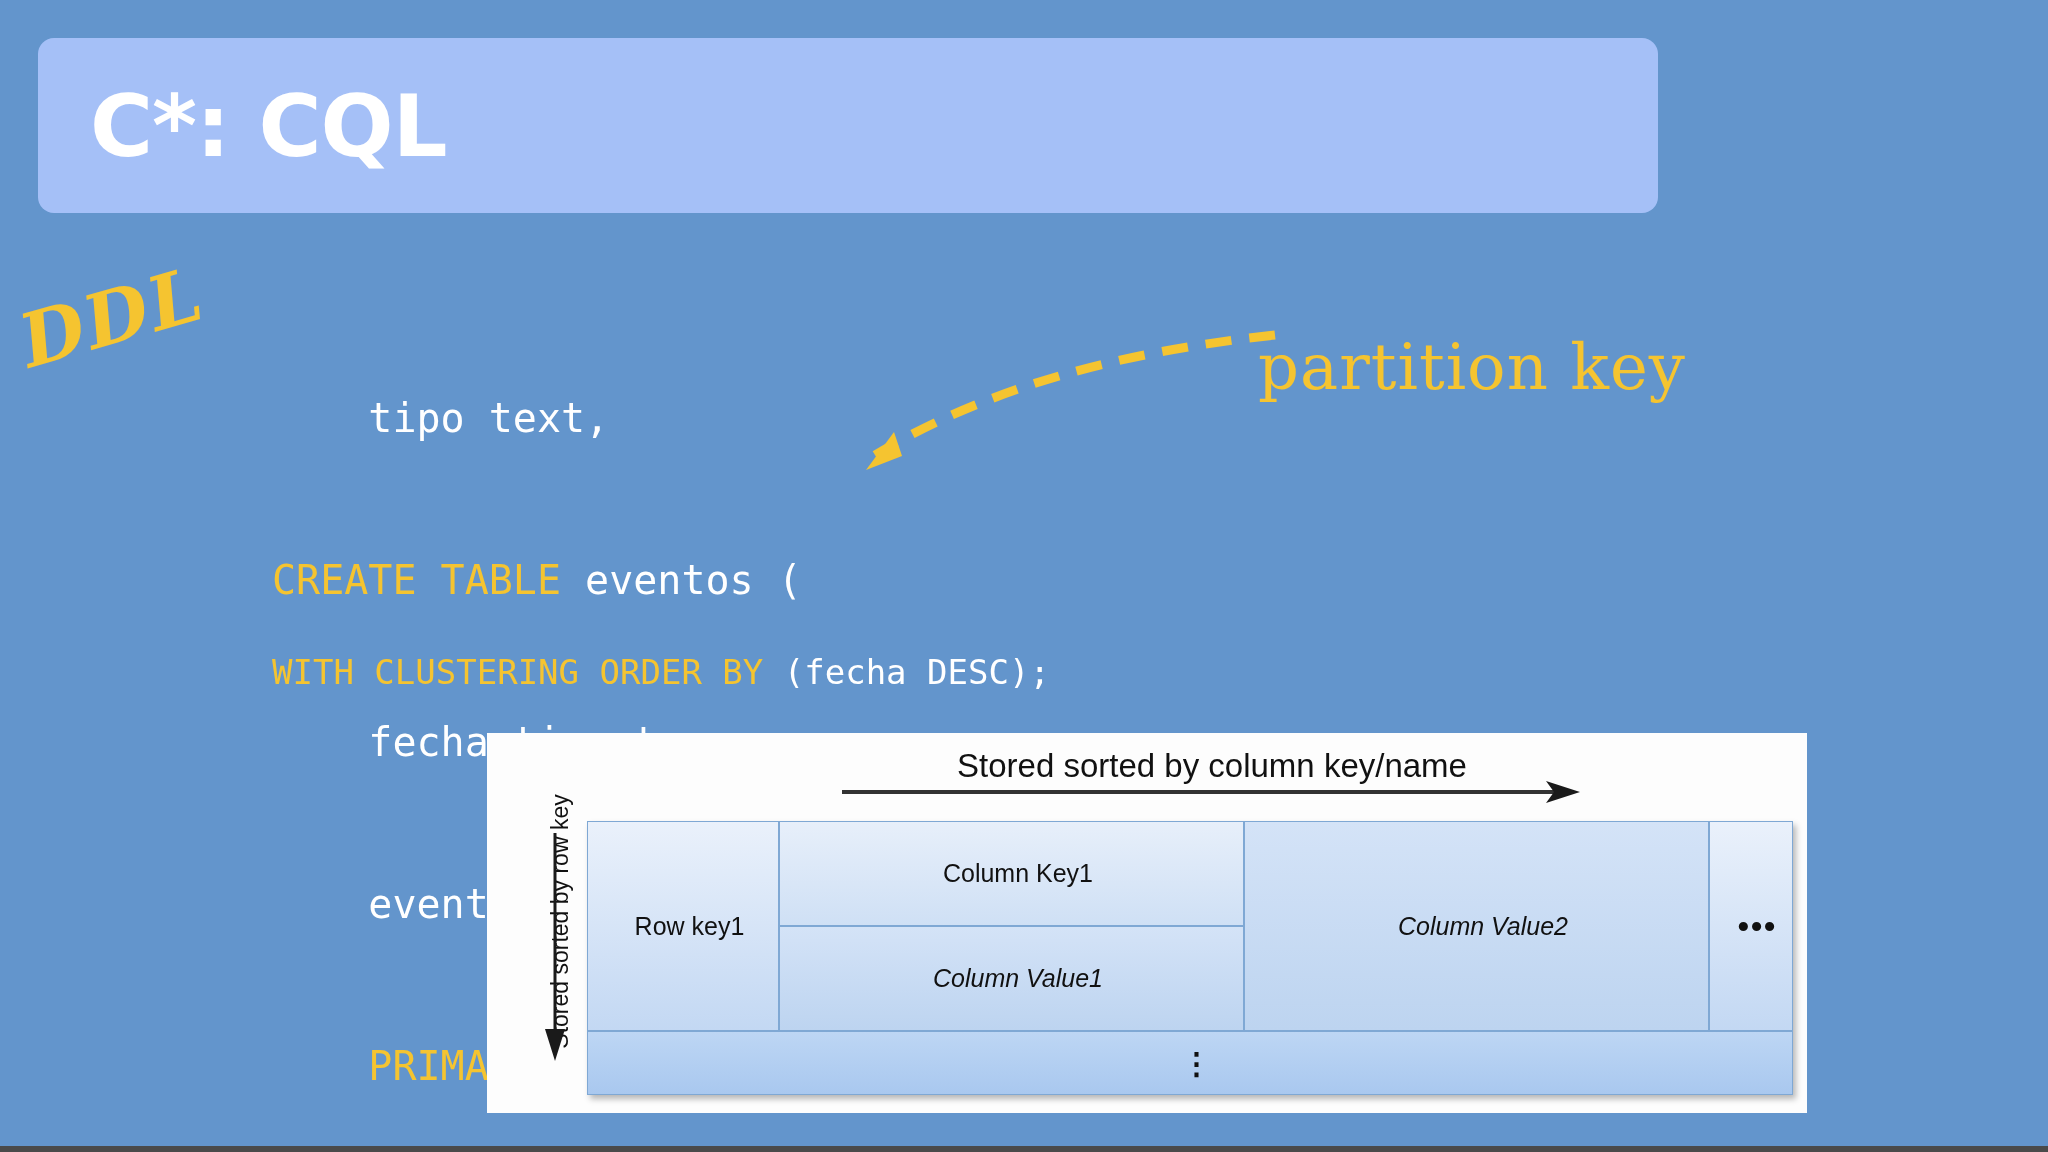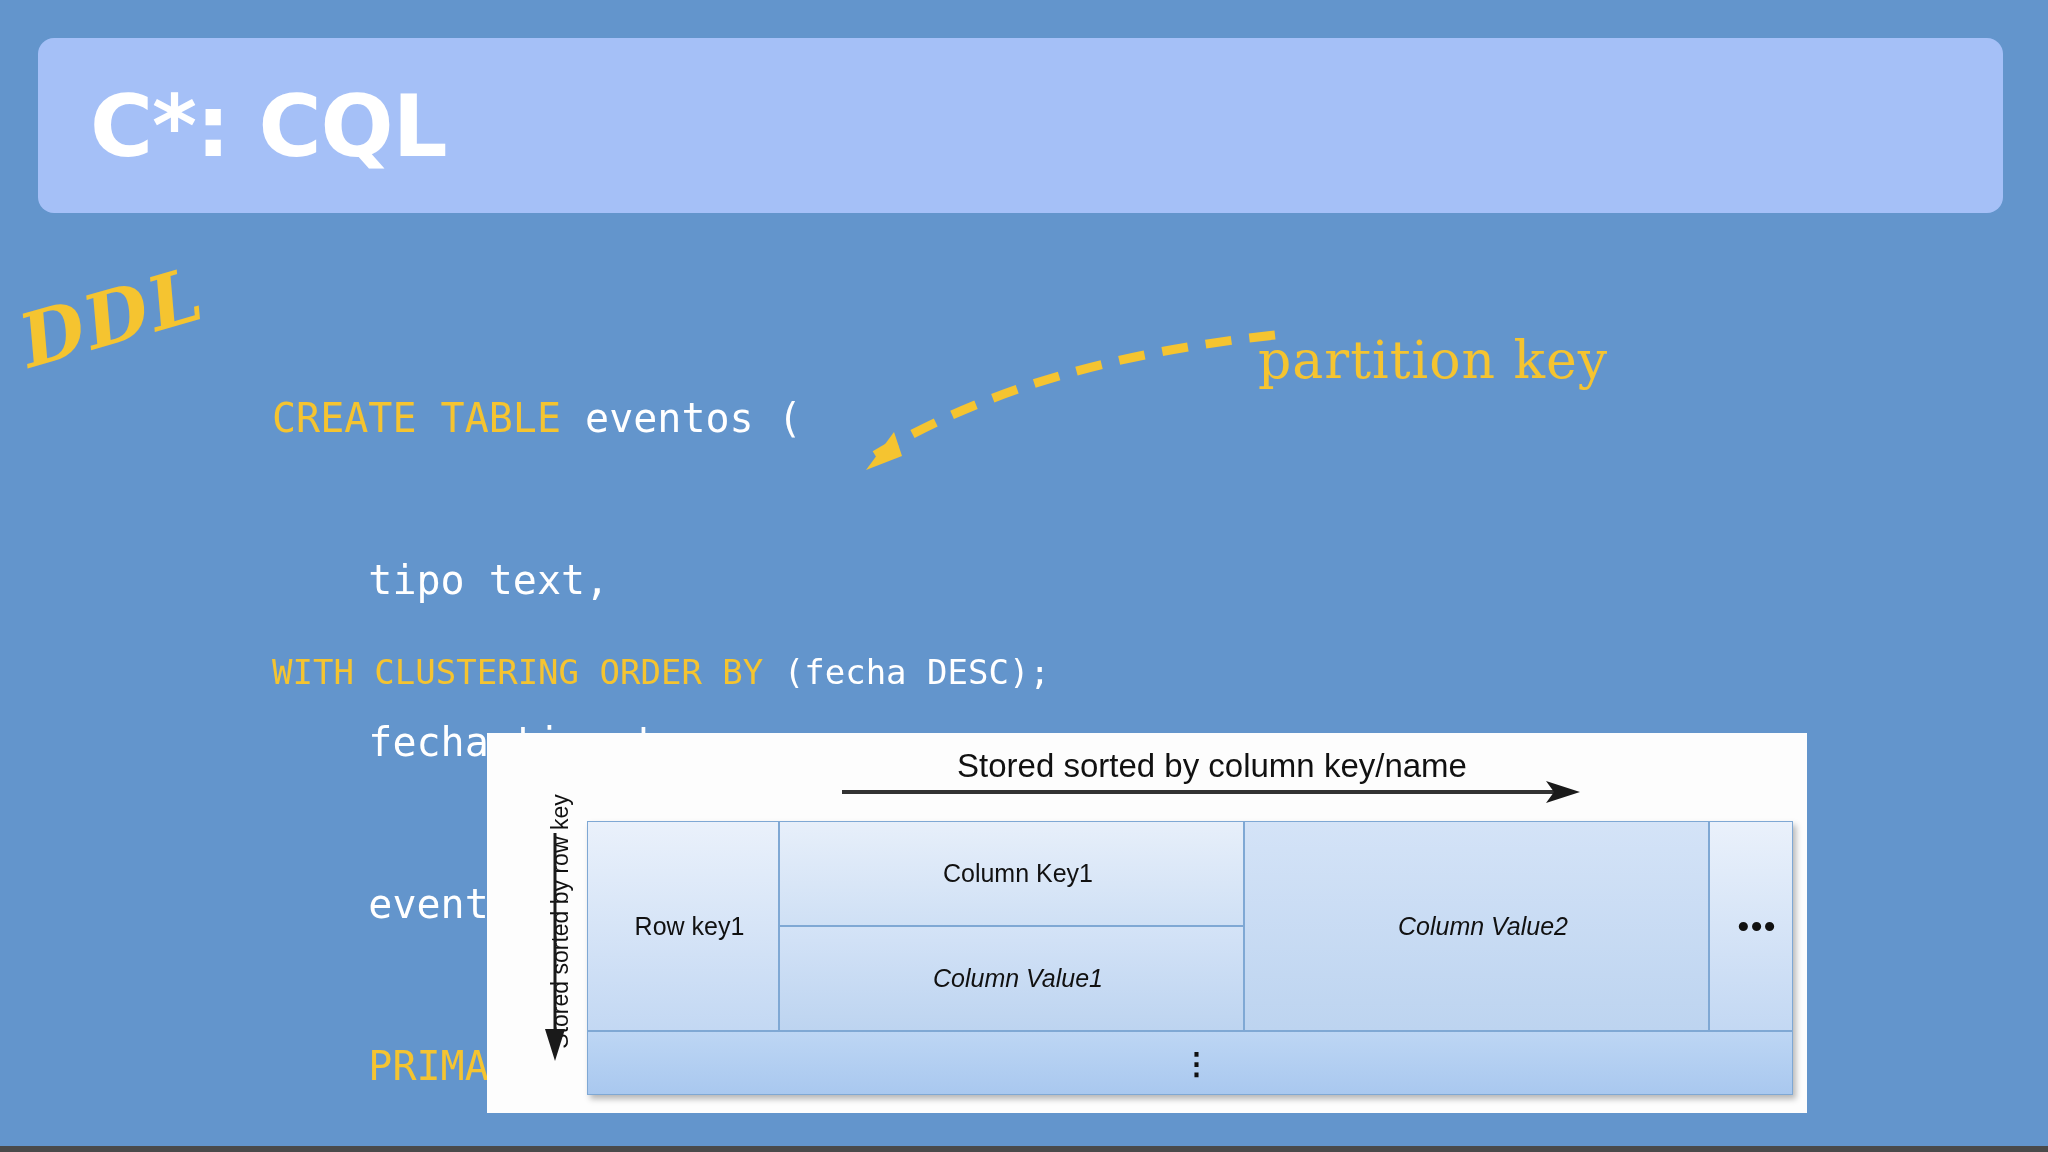--- a/index.html
+++ b/index.html
@@ -26,21 +26,21 @@
     left: 0; right: 0; bottom: 0;
     height: 6px;
     background: #4a4a4a;
   }
 
   
   #title-banner {
     position: absolute;
     left: 38px;
     top: 38px;
-    width: 1965px;
+    width: 1620px;
     height: 175px;
     background: #a5c0f7;
     border-radius: 16px;
   }
   #title-text {
     position: absolute;
     left: 52px;
     top: 50%;
     transform: translateY(-50%);
     color: #ffffff;
@@ -99,21 +99,21 @@
     width: 520px;
     height: 220px;
     pointer-events: none;
   }
   #partition-key-label {
     position: absolute;
     left: 1258px;
     top: 330px;
     color: #f5c430;
     font-family: "DejaVu Serif", serif;
-    font-size: 52px;
+    font-size: 64px;
     letter-spacing: 1px;
     white-space: nowrap;
   }
 
   
   #diagram {
     position: absolute;
     left: 487px;
     top: 733px;
     width: 1320px;
@@ -220,22 +220,22 @@
 
 <div id="slide">
 
   <div id="title-banner">
     <div id="title-text">C*: CQL</div>
   </div>
 
   <div id="ddl-label">DDL</div>
 
   <div id="code-block">
+    <div class="code-line"><span class="kw"></span><span>    tipo text,</span></div>
     <div class="code-line"><span class="kw">CREATE TABLE</span><span> eventos (</span></div>
-    <div class="code-line"><span class="kw"></span><span>    tipo text,</span></div>
     <div class="code-line"><span class="kw"></span><span>    fecha timestamp,</span></div>
     <div class="code-line"><span class="kw"></span><span>    evento blob,</span></div>
     <div class="code-line"><span class="kw">    PRIMARY KEY</span><span> (tipo, fecha)</span></div>
     
   </div>
 
   <div id="code-tail"><span class="kw">WITH CLUSTERING ORDER BY</span><span> (fecha DESC);</span></div>
 
   <svg id="annotation-arrow" viewBox="0 0 520 220">
     <path d="M 515 15 C 380 30 240 60 115 135" stroke="#f5c430" stroke-width="9" fill="none" stroke-dasharray="26 18" stroke-linecap="butt"></path>

